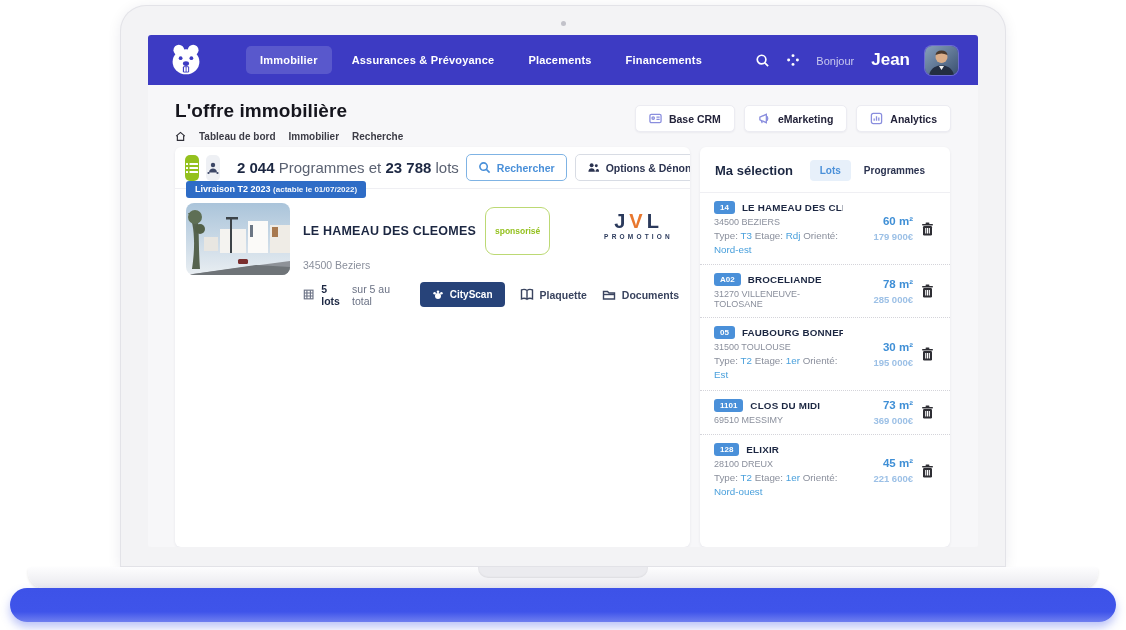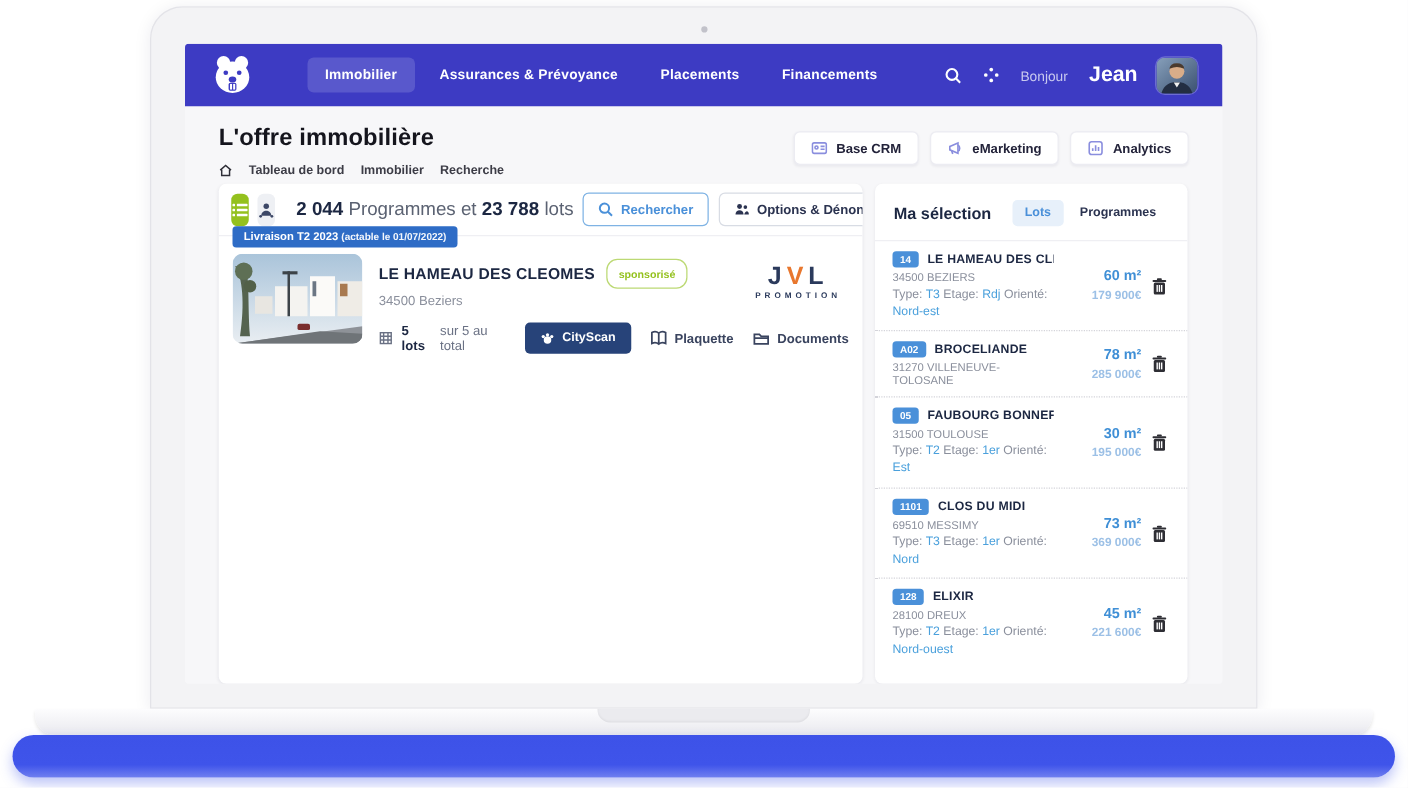--- a/index.html
+++ b/index.html
@@ -72,21 +72,21 @@
   
   .program { position:relative; padding:0 11px; flex:none; }
   .ribbon { position:absolute; top:-8px; left:11px; background:#2e6cc6; color:#fff; font-size:9px; font-weight:700;
     padding:3px 9px 4px; border-radius:3px; z-index:3; white-space:nowrap; }
   .ribbon .note { font-size:8px; font-weight:600; opacity:.95; }
   .prog-row { display:flex; margin-top:14px; position:relative; }
   .thumb { width:104px; height:72px; border-radius:8px; overflow:hidden; flex:none; }
   .prog-info { margin-left:13px; flex:1; min-width:0; padding-top:4px; }
   .prog-title-row { display:flex; align-items:center; gap:9px; }
   .prog-title { font-size:12.5px; font-weight:800; color:#1c2742; letter-spacing:.2px; }
-  .sponsored { border:1px solid #bcd974; color:#94c11e; font-size:8.5px; font-weight:700; padding:6px 9px; border-radius:9px; }
+  .sponsored { border:1px solid #bcd974; color:#94c11e; font-size:8.5px; font-weight:700; padding:18px 9px; border-radius:9px; }
   .prog-city { font-size:10.5px; color:#8a8f9c; margin-top:4px; }
   .prog-actions { display:flex; align-items:center; gap:15px; margin-top:11px; }
   .lots { display:flex; gap:7px; align-items:center; color:#6a7184; font-size:10.5px; }
   .lots b { color:#1c2742; }
   .lots .ic { width:13px; height:13px; color:#6a7184; }
   .btn-cityscan { background:#274379; color:#fff; border-radius:4px; height:25px; padding:0 12px; display:flex;
     align-items:center; gap:6px; font-size:10px; font-weight:700; cursor:pointer; }
   .doc-link { display:flex; align-items:center; gap:6px; font-weight:700; color:#3a445f; font-size:10.5px; cursor:pointer; }
   .doc-link .ic { width:14px; height:13px; color:#3a445f; }
   .jvl { position:absolute; right:6px; top:8px; text-align:center; cursor:default; }
@@ -460,21 +460,20 @@
     </div>
   </div>
 
   <div class="sel-item">
     <div class="sel-main">
       <div class="sel-line1">
         <span class="sel-badge">1101</span>
         <span class="sel-name">CLOS DU MIDI</span>
       </div>
       <div class="sel-city">69510 MESSIMY</div>
-      <div class="sel-attrs"><span>Type: </span><span class="val">T3</span> <span>Etage: </span><span class="val">1er</span> <span>Orienté: </span><span class="val">Nord</span> </div>
     </div>
     <div class="sel-right">
       <div class="sel-area">73 m²</div>
       <div class="sel-price">369 000€</div>
     </div>
     <div class="sel-trash">
       <svg width="13" height="14" viewBox="0 0 13 14" fill="currentColor">
         <rect x="2" y="4" width="9" height="9.5" rx="1.2"></rect>
         <rect x="1" y="2" width="11" height="1.6" rx=".8"></rect>
         <rect x="4.5" y=".5" width="4" height="1.6" rx=".8"></rect>

